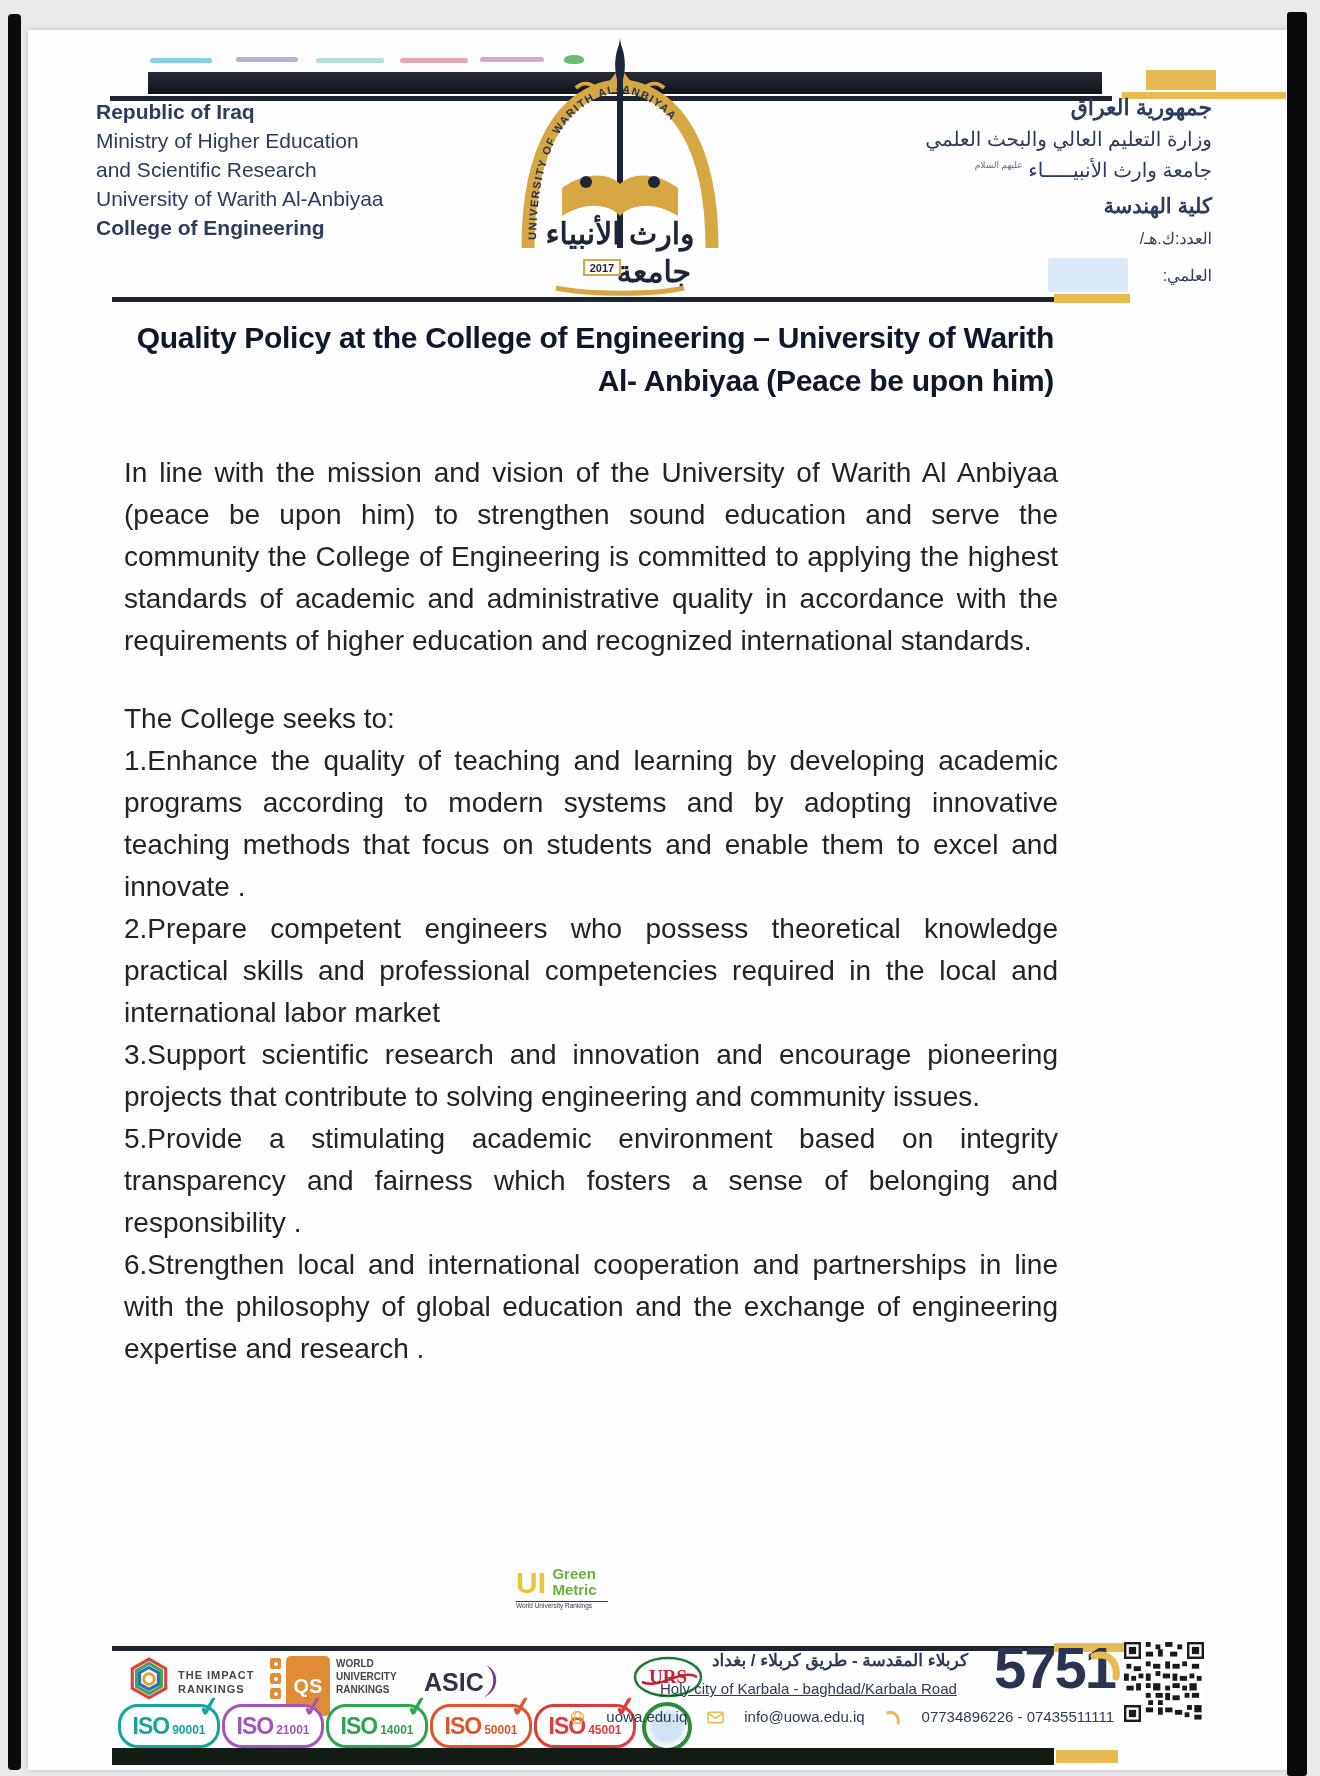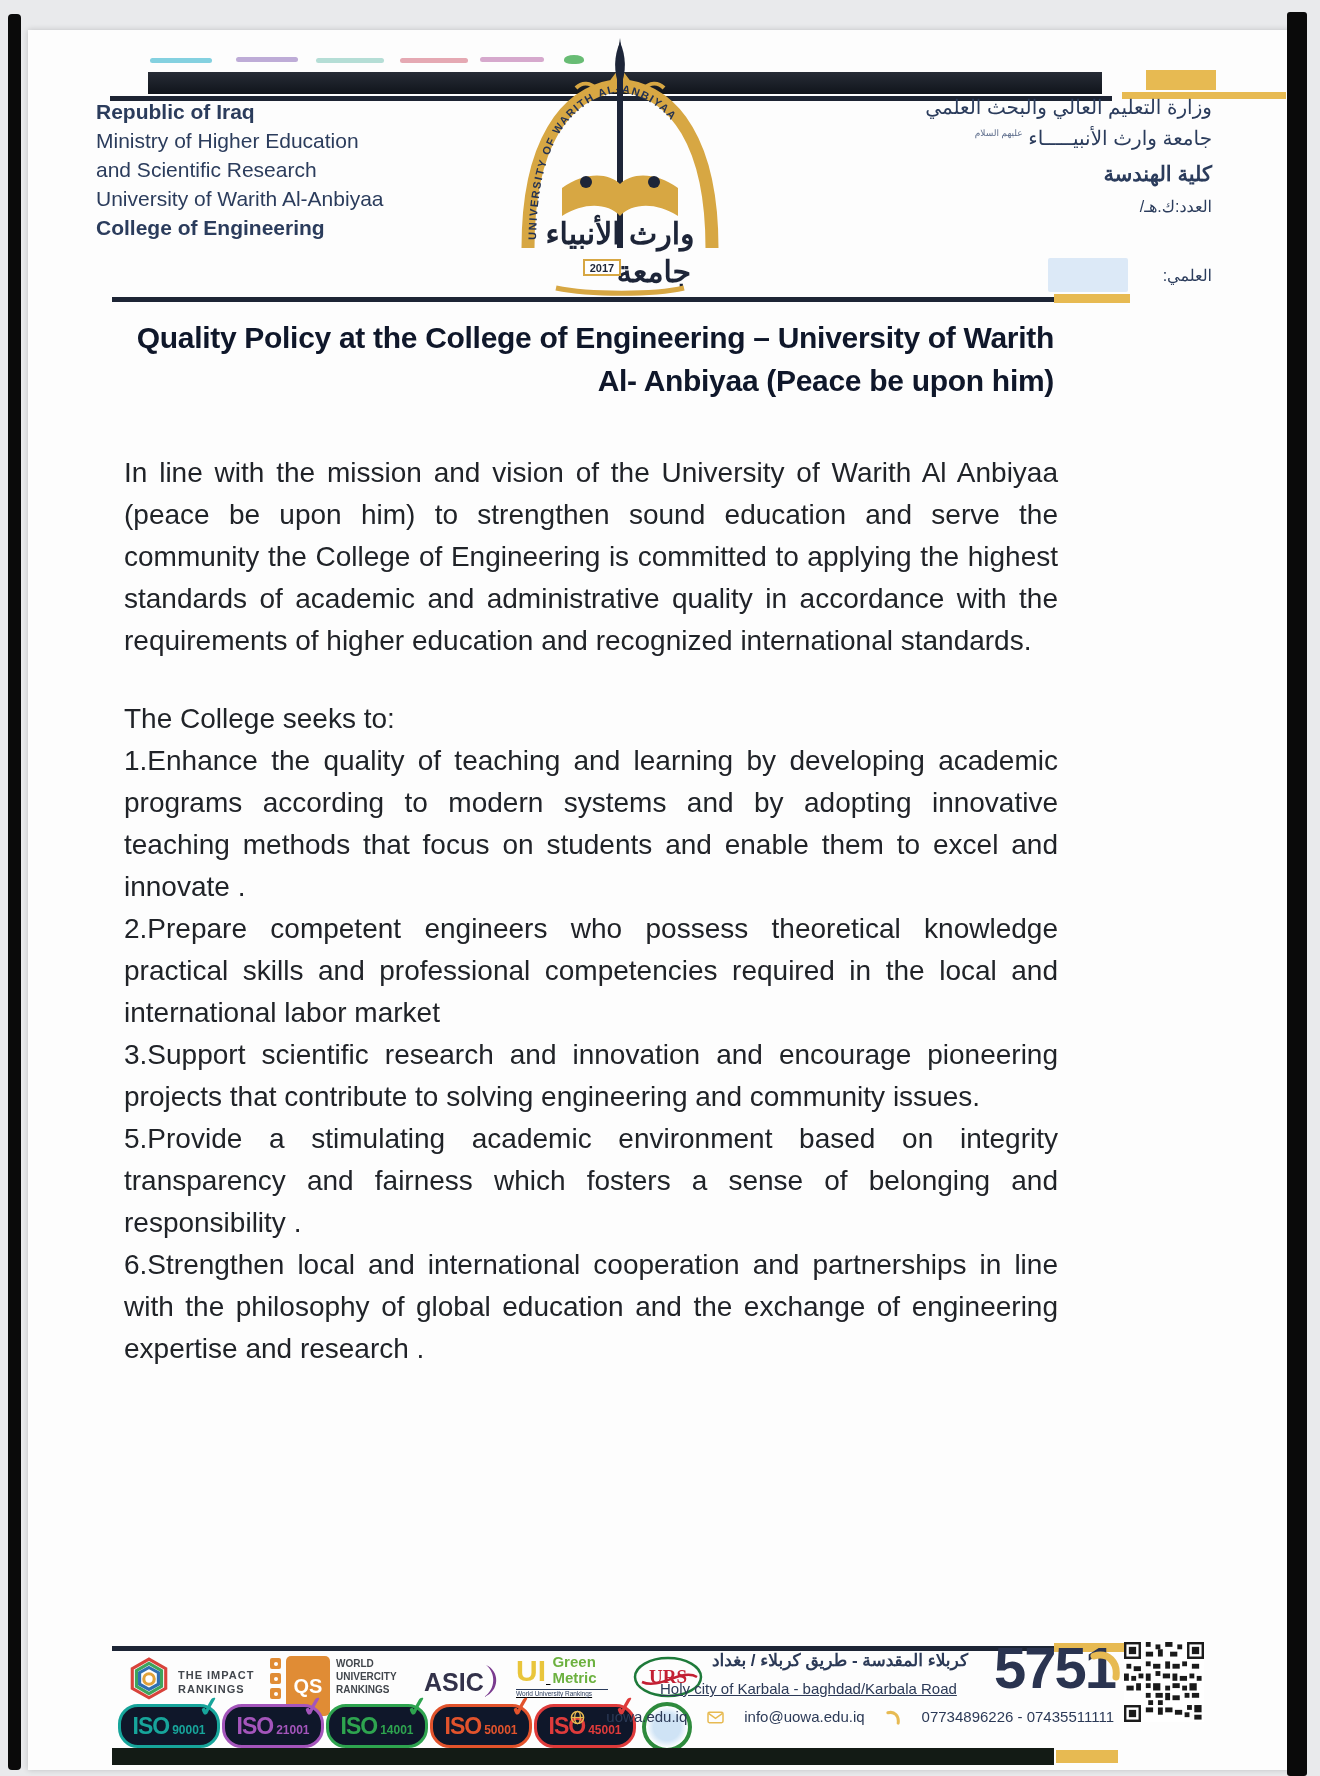--- a/index.html
+++ b/index.html
@@ -57,27 +57,27 @@
   .impact-svg{position:absolute;left:126px;top:1656px;width:46px;height:46px;}
   .impact-txt{position:absolute;left:178px;top:1668px;font-size:11px;line-height:14px;
               font-weight:bold;letter-spacing:1px;color:#41464c;}
   .qs-dots{position:absolute;left:270px;top:1658px;}
   .qs-dots i{display:block;width:11px;height:11px;background:#e08c35;border-radius:2px;margin-bottom:4px;position:relative;}
   .qs-dots i::after{content:"";position:absolute;left:3.5px;top:3.5px;width:4px;height:4px;background:#fff;border-radius:50%;}
   .qs-box{position:absolute;left:286px;top:1656px;width:44px;height:60px;background:#e08c35;border-radius:5px;
           color:#fff;font-weight:bold;font-size:20px;display:flex;align-items:center;justify-content:center;}
   .qs-txt{position:absolute;left:336px;top:1657px;font-size:10px;line-height:13px;font-weight:bold;color:#41464c;}
   .asic-svg{position:absolute;left:424px;top:1662px;width:86px;height:40px;}
-  .ui-wrap{position:absolute;left:516px;top:1654px;width:110px;text-decoration:underline;}
+  .ui-wrap{position:absolute;left:516px;top:1566px;width:110px;}
   .ui-big{font-size:30px;font-weight:bold;color:#e9c53b;display:inline-block;vertical-align:top;}
   .ui-col{display:inline-block;font-size:15px;line-height:16px;color:#6cb13f;font-weight:bold;margin-left:2px;}
   .ui-sub{font-size:6.5px;color:#2b3c5c;margin-top:1px;border-top:1px solid #2b3c5c;width:92px;}
   .urs-svg{position:absolute;left:630px;top:1654px;width:76px;height:46px;}
   .iso{position:absolute;top:1704px;width:96px;height:38px;border:3px solid;border-radius:20px;
-       display:flex;align-items:center;justify-content:center;background:#0f172a;}
+       display:flex;align-items:center;justify-content:center;background:#ffffff;}
   .iso .w{font-size:23px;font-weight:bold;letter-spacing:-1px;}
   .iso .c{font-size:12px;font-weight:bold;margin-left:3px;margin-top:8px;}
   .iso .ck{position:absolute;top:-16px;right:-4px;font-size:27px;font-weight:bold;transform:rotate(-8deg);}
   .iso1{left:118px;color:#17a59b;border-color:#17a59b;}
   .iso2{left:222px;color:#a455bb;border-color:#a455bb;}
   .iso3{left:326px;color:#2ea44f;border-color:#2ea44f;}
   .iso4{left:430px;color:#e2532c;border-color:#e2532c;}
   .iso5{left:534px;color:#df3b3b;border-color:#df3b3b;}
   .wreath{position:absolute;left:642px;top:1702px;width:42px;height:42px;border-radius:50%;
           border:4px solid #2e8b3d;background:radial-gradient(#cfe3f5 45%,#ffffff 70%);}
@@ -112,20 +112,21 @@
 
   <div class="hdr-en">
     <div class="b">Republic of Iraq</div>
     <div>Ministry of Higher Education</div>
     <div>and Scientific Research</div>
     <div>University of Warith Al-Anbiyaa</div>
     <div class="b">College of Engineering</div>
   </div>
 
   <div class="hdr-ar" dir="rtl">
+    <div class="l1">جمهورية العراق</div>
     <div class="l2">وزارة التعليم العالي والبحث العلمي</div>
     <div class="l3">
       <span>جامعة وارث الأنبيـــــاء</span>
       <span class="hon">عليهم السلام</span>
     </div>
     <div class="l4">كلية الهندسة</div>
     <div class="num">العدد:ك.هـ/</div>
   </div>
   <div class="date-box"></div>
   <div class="date-label" dir="rtl">العلمي:</div>

